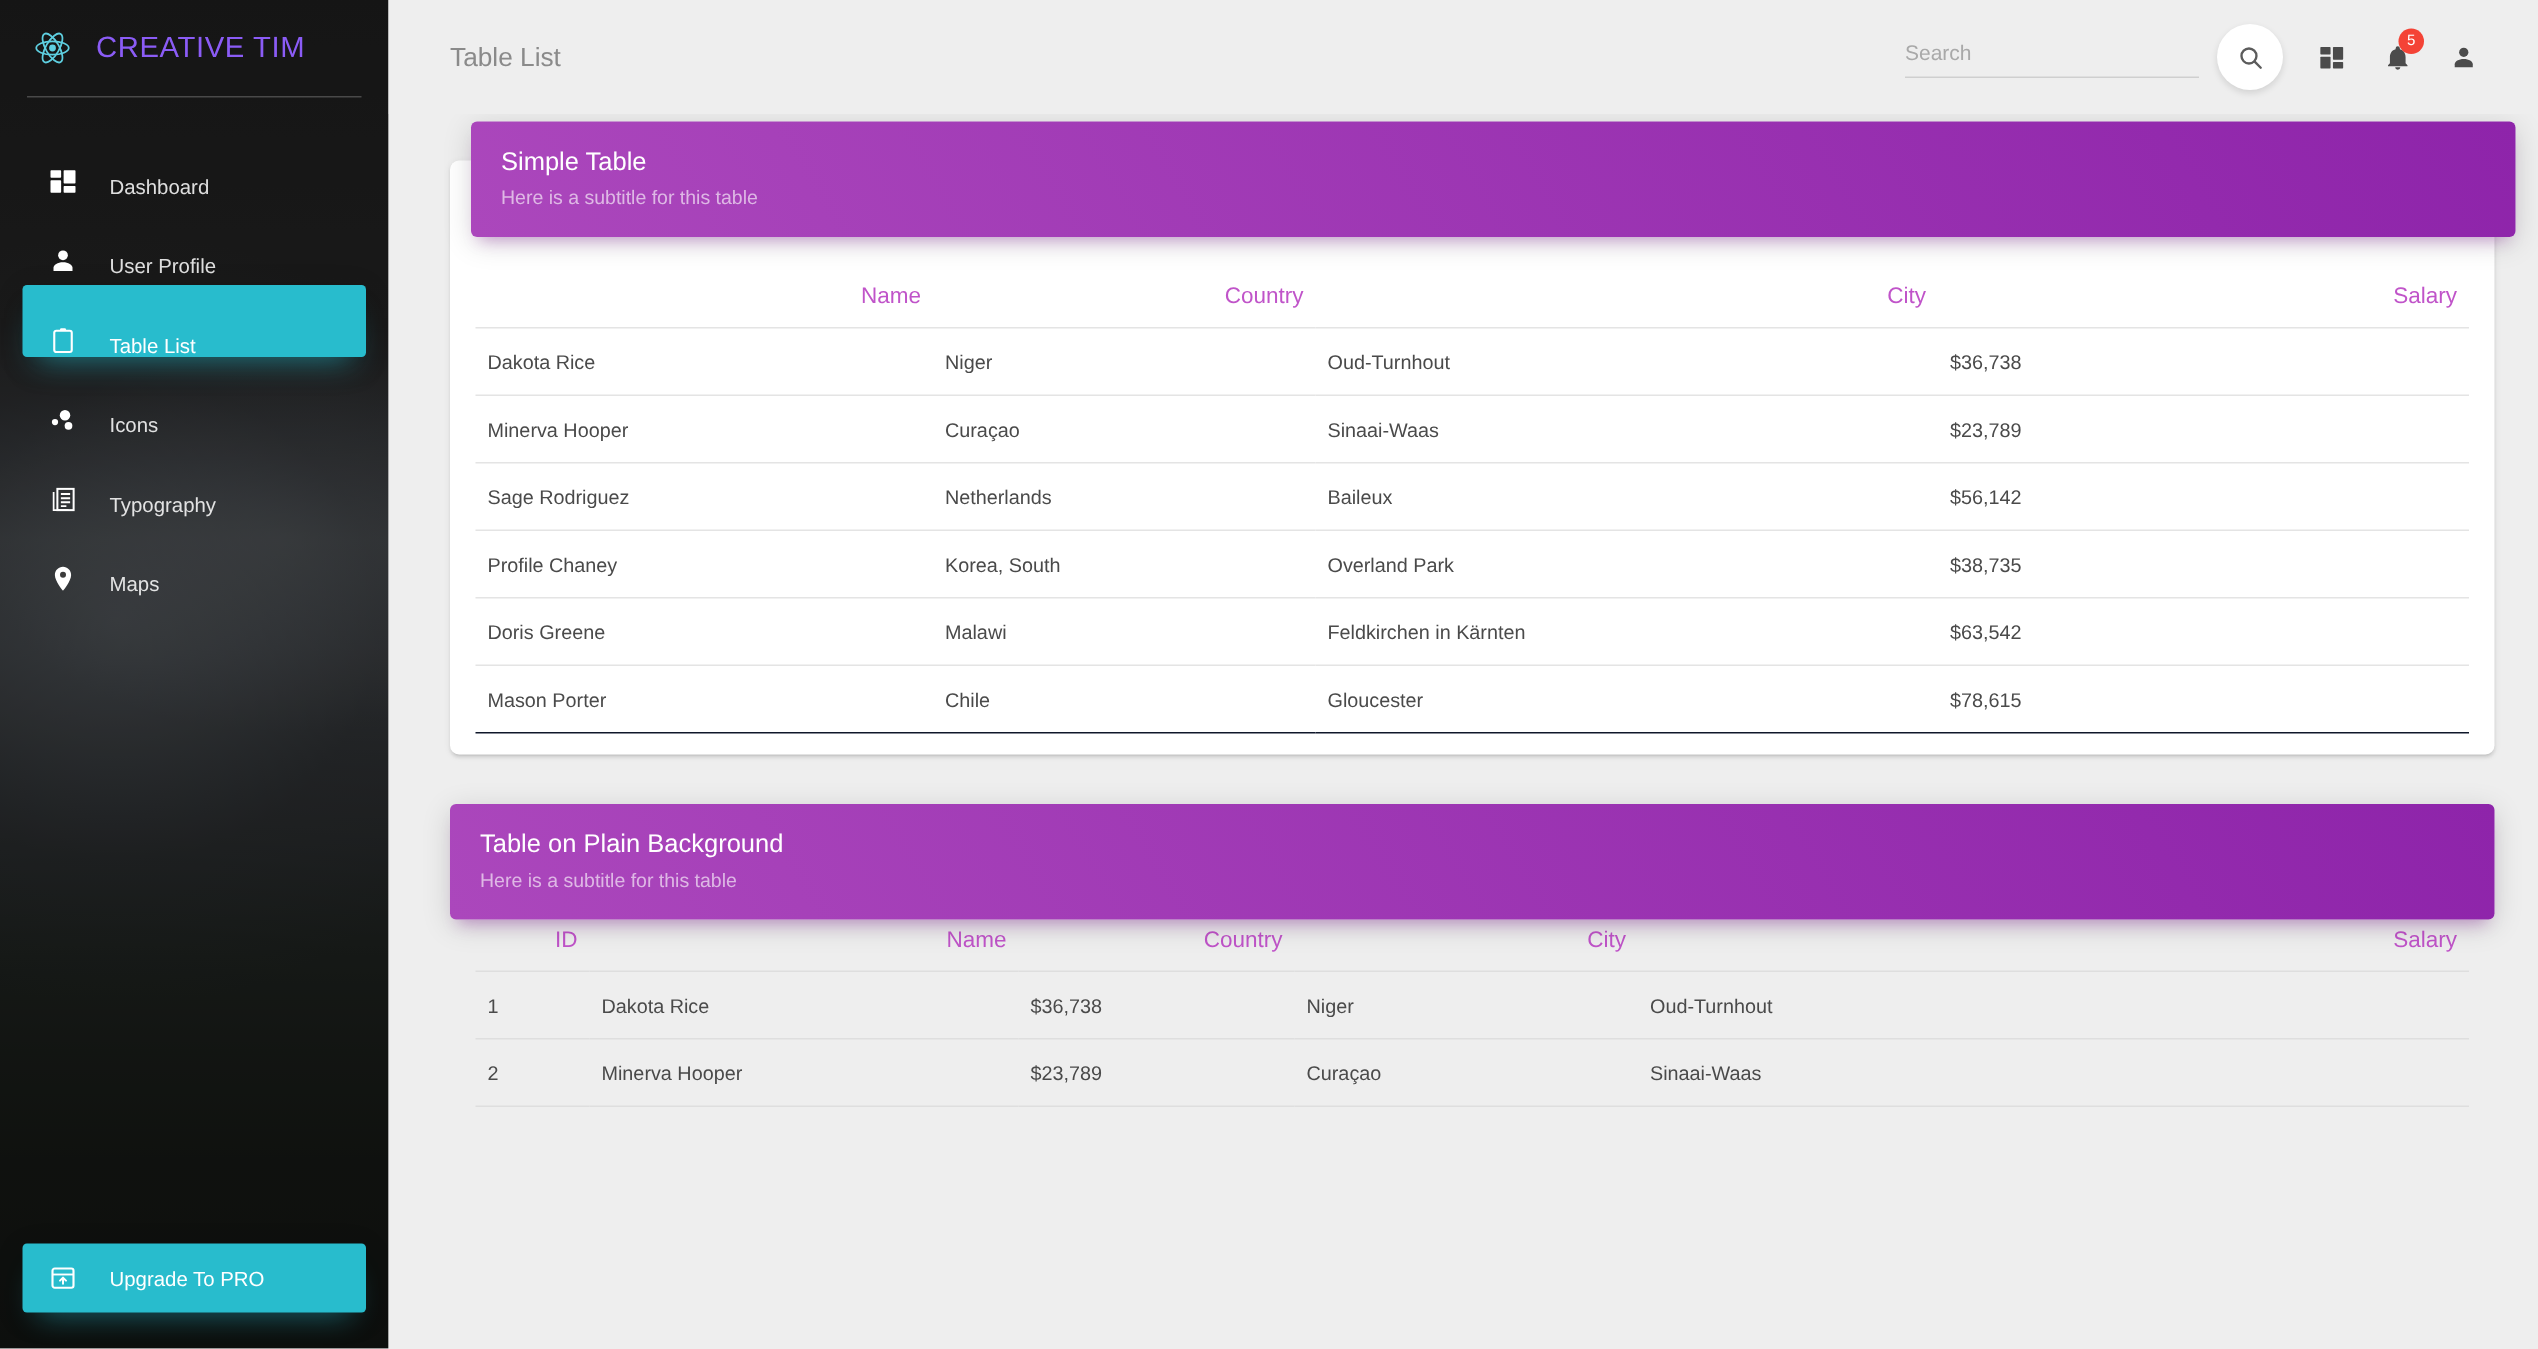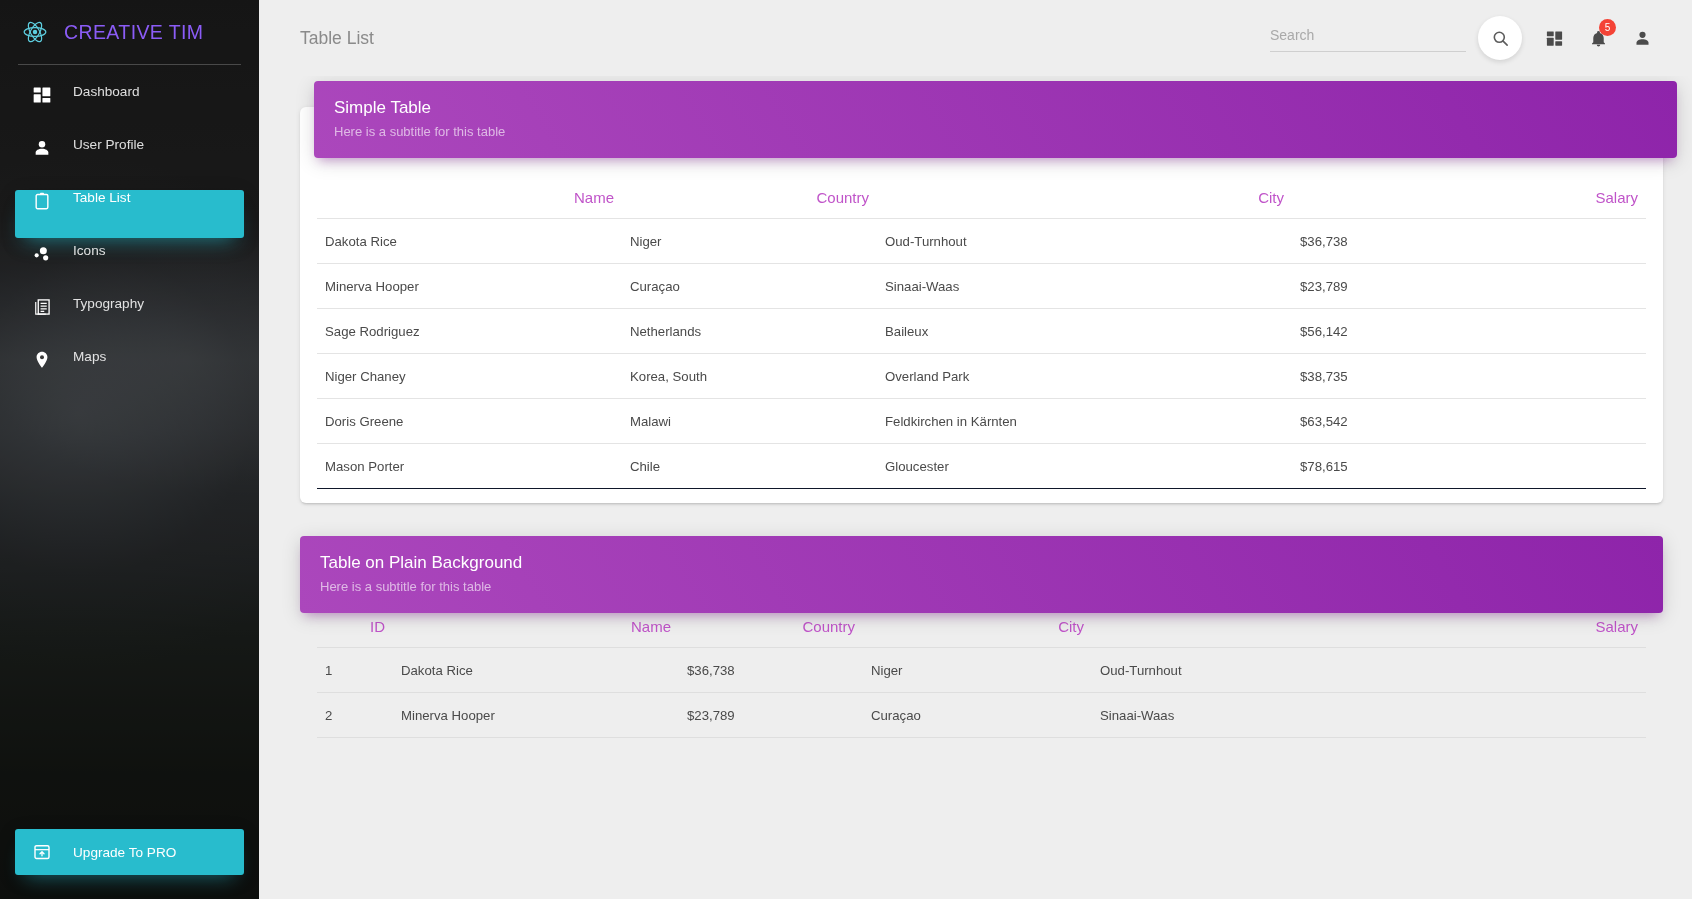--- a/index.html
+++ b/index.html
@@ -66,21 +66,21 @@
   .logo-divider {
     height: 1px;
     margin: 0 18px;
     background: rgba(255,255,255,0.22);
   }
 
   .nav { padding: 14px 0 0 0; }
   .nav-item {
     position: relative;
     display: flex;
-    align-items: flex-start;
+    align-items: flex-end;
     height: 48px;
     margin: 5px 15px;
     padding: 0 16px;
     border-radius: 3px;
     gap: 20px;
     cursor: pointer;
   }
   .nav-item .ico { width: 22px; height: 22px; flex: 0 0 22px; display: flex; align-items: center; justify-content: center; }
   .nav-item .ico svg { display: block; }
   .nav-label {
@@ -449,21 +449,21 @@
                 <td>Sinaai-Waas</td>
                 <td>$23,789</td>
               </tr>
               <tr>
                 <td>Sage Rodriguez</td>
                 <td>Netherlands</td>
                 <td>Baileux</td>
                 <td>$56,142</td>
               </tr>
               <tr>
-                <td>Niger Chaney</td>
+                <td>Profile Chaney</td>
                 <td>Korea, South</td>
                 <td>Overland Park</td>
                 <td>$38,735</td>
               </tr>
               <tr>
                 <td>Doris Greene</td>
                 <td>Malawi</td>
                 <td>Feldkirchen in Kärnten</td>
                 <td>$63,542</td>
               </tr>

